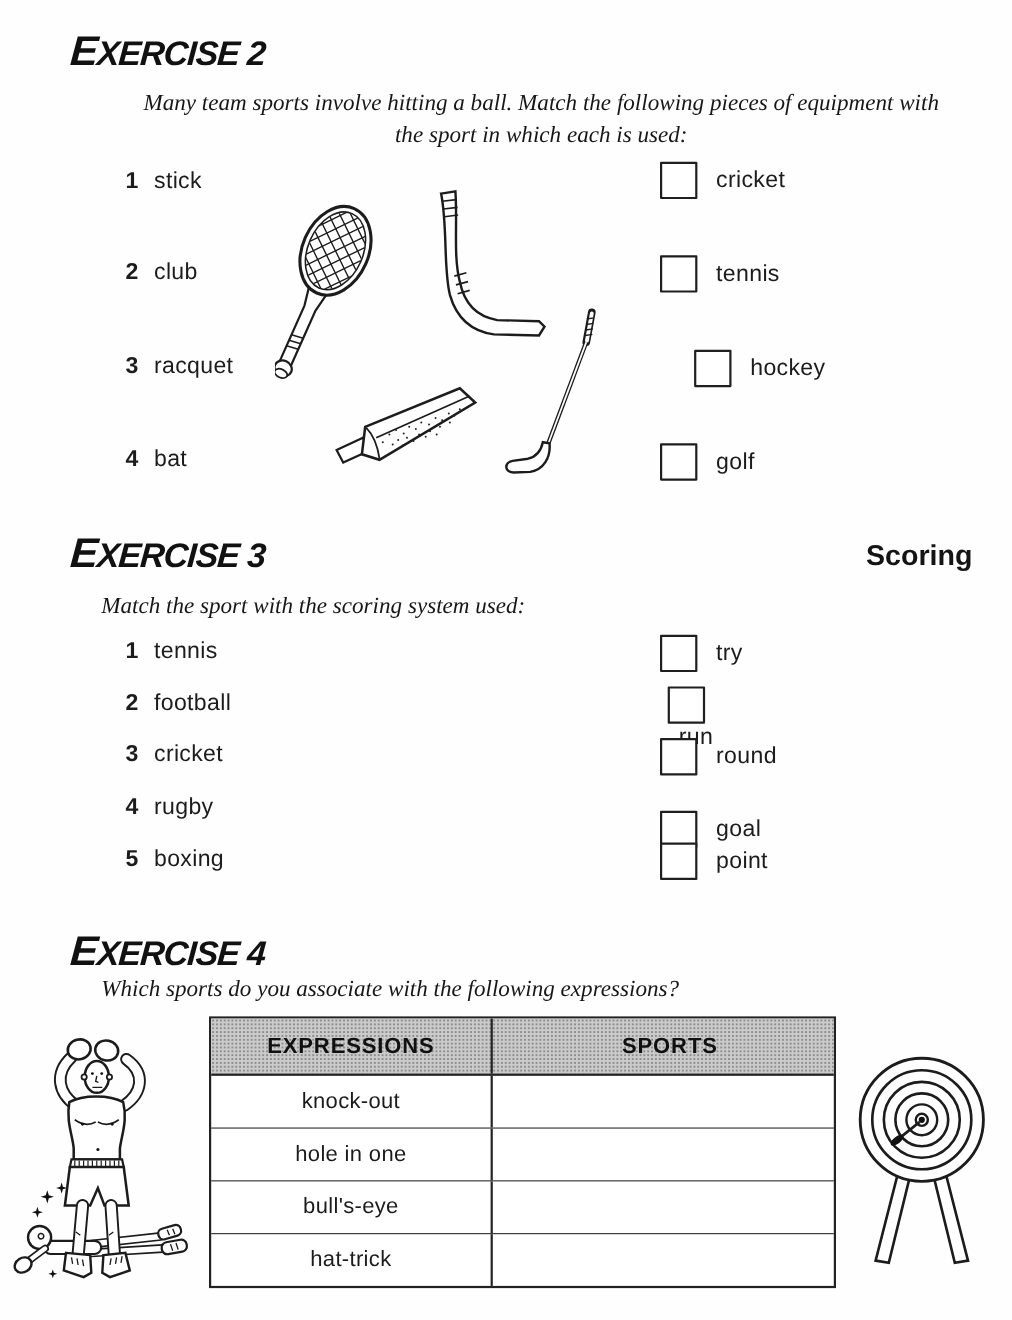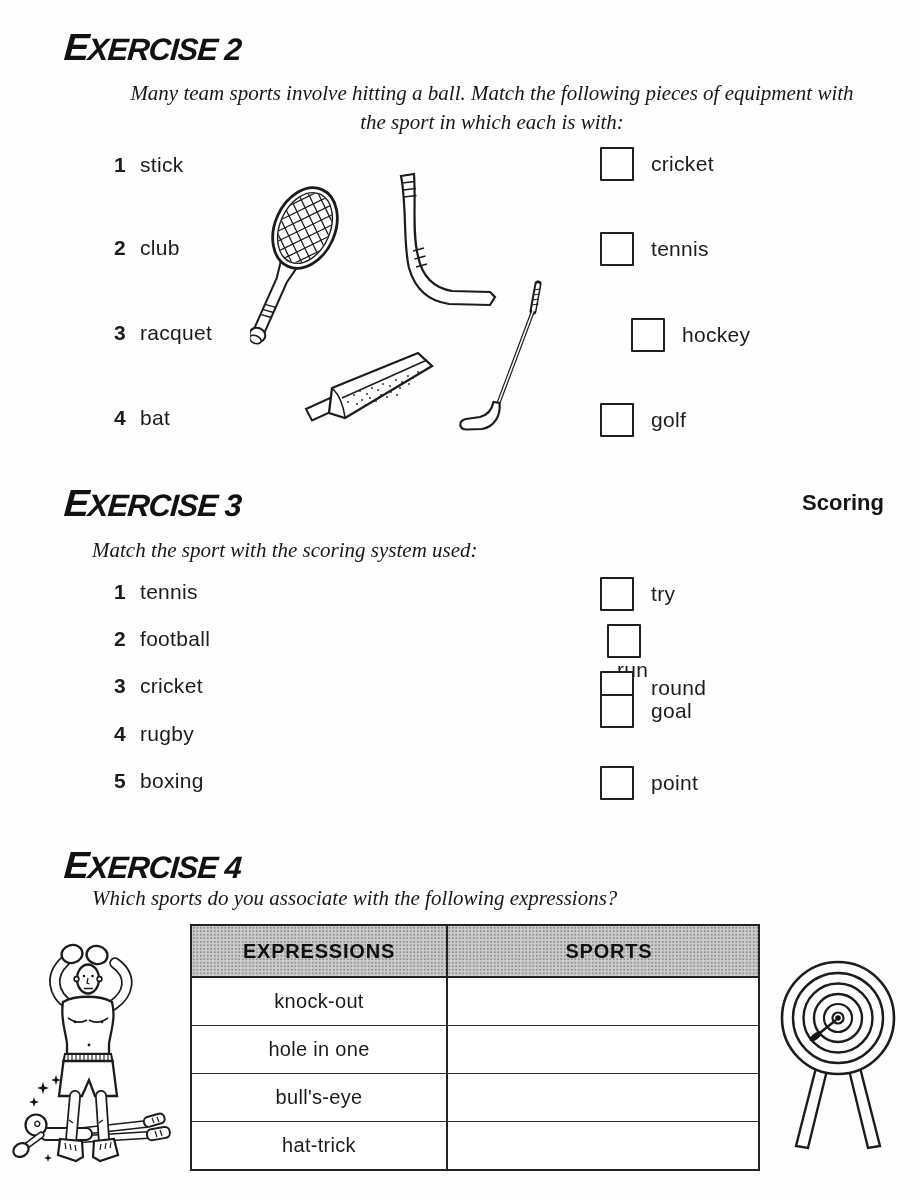--- a/index.html
+++ b/index.html
@@ -7,21 +7,21 @@
         font-family:"Liberation Sans",sans-serif;color:#1a1a1a;}
 
   .ex-heading{position:absolute;left:64px;font-family:"Liberation Sans",sans-serif;
       font-size:31px;font-weight:700;font-style:italic;letter-spacing:-1px;color:#111;
       transform:skewX(-4deg);}
   .ex-heading::first-letter{font-size:1.22em;}
 
   .instruction{position:absolute;left:92px;font-family:"Liberation Serif",serif;
       font-style:italic;font-size:21px;line-height:1.38;color:#171717;}
 
-  .corner-label{position:absolute;right:36px;font-size:22px;font-weight:700;color:#141414;}
+  .corner-label{position:absolute;right:36px;font-size:26px;font-weight:700;color:#141414;}
 
   .match-item{position:absolute;left:96px;height:28px;display:flex;align-items:center;
       font-size:21px;letter-spacing:.3px;color:#1c1c1c;}
   .match-item .num{display:inline-block;width:30px;text-align:right;font-weight:700;}
   .match-item .lbl{margin-left:14px;}
 
   .option-row{position:absolute;left:600px;display:flex;align-items:center;}
   .checkbox{width:30px;height:30px;border:2.5px solid #1f1f1f;border-radius:1px;background:#fff;}
   .option-row .lbl{margin-left:17px;font-size:21px;letter-spacing:.3px;color:#1c1c1c;}
 
@@ -47,21 +47,21 @@
 </style>
 </head>
 <body>
 
 <div id="page">
 
   <div class="ex-heading" style="top:26px;">EXERCISE 2</div>
 
   <div class="instruction" style="top:79px;width:800px;text-align:center;">
     <div>Many team sports involve hitting a ball. Match the following pieces of equipment with</div>
-    <div>the sport in which each is with:</div>
+    <div>the sport in which each is used:</div>
   </div>
 
   <div class="match-item" style="top:151px;">
     <span class="num">1</span>
     <span class="lbl">stick</span>
   </div>
   <div class="match-item" style="top:234px;">
     <span class="num">2</span>
     <span class="lbl">club</span>
   </div>
@@ -202,21 +202,21 @@
     <span class="lbl">try</span>
   </div>
   <div class="option-row" style="top:624px;flex-direction:column;">
     <div class="checkbox"></div>
     <span class="lbl">run</span>
   </div>
   <div class="option-row" style="top:671px;">
     <div class="checkbox"></div>
     <span class="lbl">round</span>
   </div>
-  <div class="option-row" style="top:694px;">
+  <div class="option-row" style="top:737px;">
     <div class="checkbox"></div>
     <span class="lbl">goal</span>
   </div>
   <div class="option-row" style="top:766px;text-align:center;">
     <div class="checkbox"></div>
     <span class="lbl">point</span>
   </div>
 
   <div class="ex-heading" style="top:844px;">EXERCISE 4</div>
   <div class="instruction" style="top:884px;width:750px;">Which sports do you associate with the following expressions?</div>

